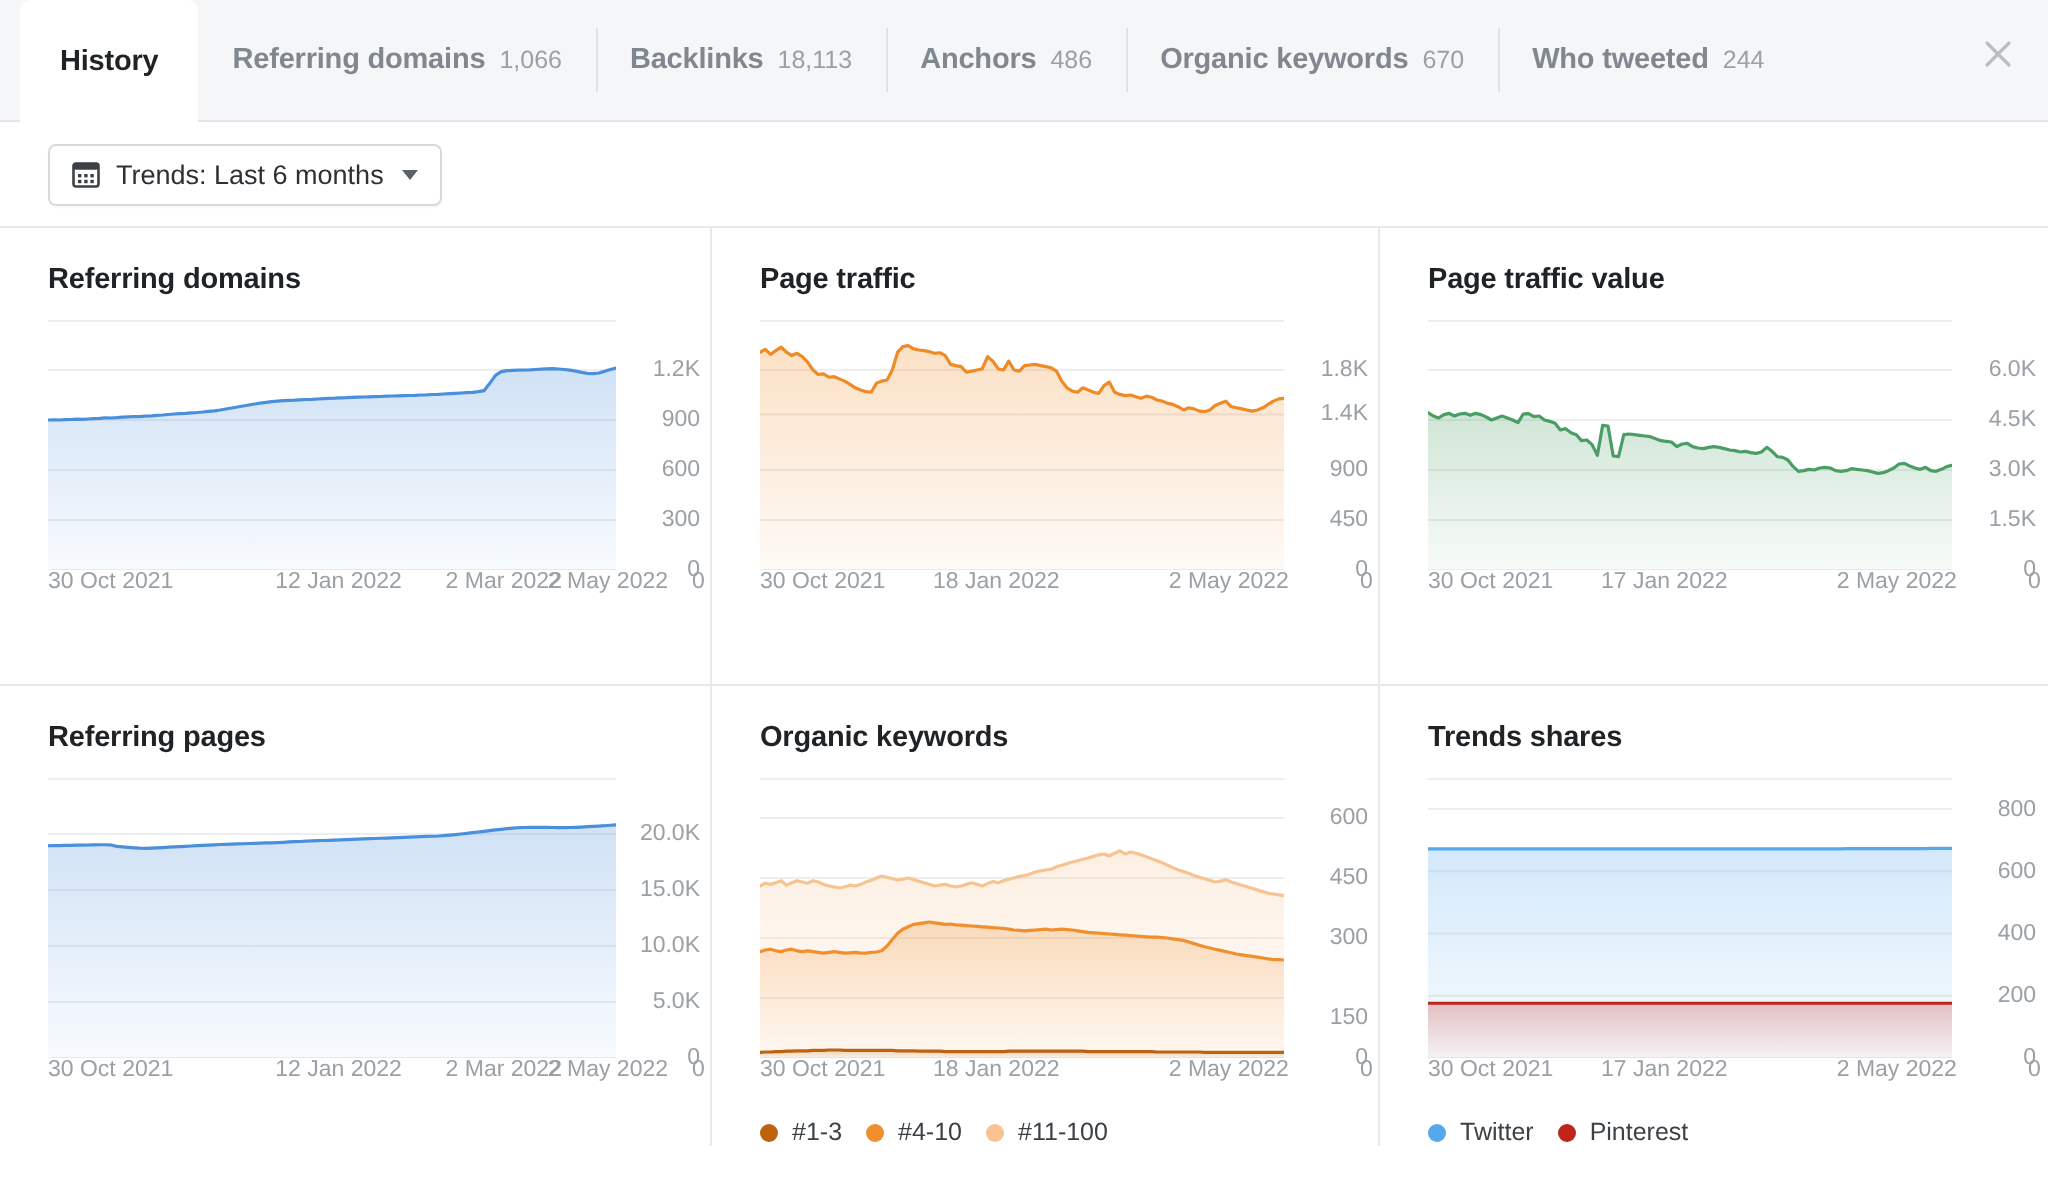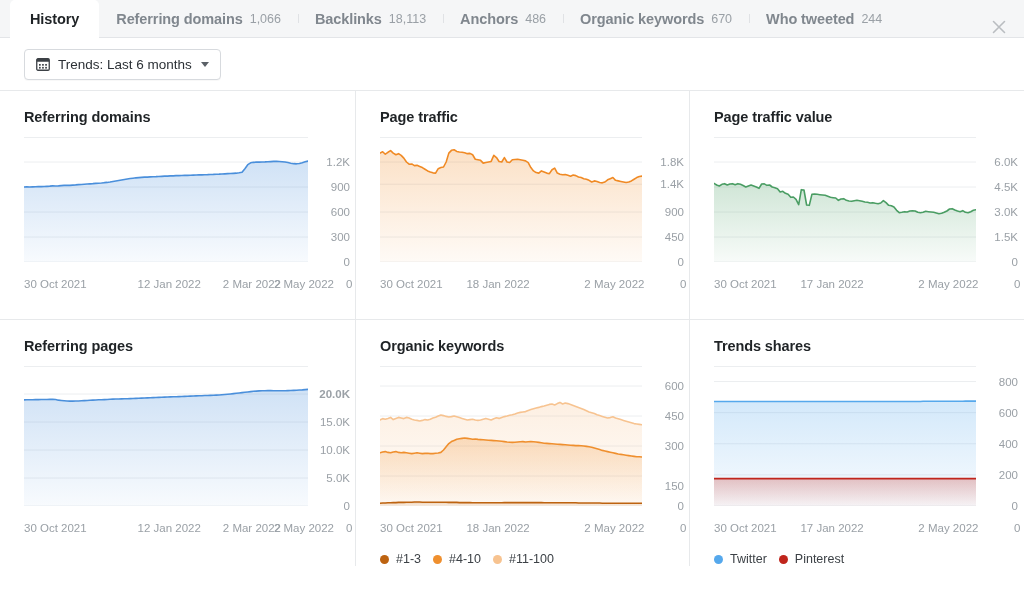--- a/index.html
+++ b/index.html
@@ -13,21 +13,21 @@
   #app {
     position: relative;
     width: 1024px; height: 601px;
     background: #ffffff;
     overflow: hidden;
   }
 
   
   .tabbar {
     position: relative;
-    height: 38px;
+    height: 61px;
     background: #f5f6f7;
     border-bottom: 1px solid #e3e5e8;
     display: flex;
     align-items: stretch;
     padding-left: 10px;
   }
   .tab {
     display: flex;
     align-items: center;
     padding: 0 17px;
@@ -148,21 +148,21 @@
     right: 0;
     font-size: 11.5px;
     color: #9aa0a6;
     transform: translateY(-50%);
     white-space: nowrap;
     text-align: center;
   }
   .xlabels {
     position: relative;
     height: 18px;
-    margin-top: 16px;
+    margin-top: 0;
   }
   .xlab {
     position: absolute;
     top: 0;
     font-size: 11.5px;
     color: #9aa0a6;
     white-space: nowrap;
   }
   .legend {
     display: flex;
@@ -352,21 +352,21 @@
             <defs>
               <linearGradient id="g3_0" x1="0" y1="0" x2="0" y2="1">
                 <stop offset="0%" stop-color="#4a8fdb" stop-opacity="0.26"></stop>
                 <stop offset="100%" stop-color="#4a8fdb" stop-opacity="0.04"></stop>
               </linearGradient>
             </defs>
             <path d="M0.00,33.88 L2.87,33.82 L5.74,33.77 L8.61,33.71 L11.47,33.66 L14.34,33.60 L17.21,33.54 L20.08,33.49 L22.95,33.43 L25.82,33.38 L28.69,33.38 L31.56,33.49 L34.42,34.16 L37.29,34.44 L40.16,34.72 L43.03,34.94 L45.90,35.11 L48.77,35.17 L51.64,35.06 L54.51,34.94 L57.37,34.78 L60.24,34.61 L63.11,34.44 L65.98,34.27 L68.85,34.16 L71.72,33.99 L74.59,33.82 L77.45,33.71 L80.32,33.60 L83.19,33.43 L86.06,33.26 L88.93,33.15 L91.80,33.04 L94.67,32.98 L97.54,32.87 L100.40,32.76 L103.27,32.70 L106.14,32.59 L109.01,32.48 L111.88,32.42 L114.75,32.31 L117.62,32.14 L120.48,31.98 L123.35,31.86 L126.22,31.75 L129.09,31.58 L131.96,31.47 L134.83,31.36 L137.70,31.25 L140.57,31.14 L143.43,31.02 L146.30,30.91 L149.17,30.80 L152.04,30.69 L154.91,30.58 L157.78,30.46 L160.65,30.35 L163.52,30.24 L166.38,30.13 L169.25,30.02 L172.12,29.90 L174.99,29.79 L177.86,29.68 L180.73,29.57 L183.60,29.46 L186.46,29.34 L189.33,29.23 L192.20,29.12 L195.07,29.01 L197.94,28.78 L200.81,28.56 L203.68,28.28 L206.55,28.00 L209.41,27.66 L212.28,27.33 L215.15,26.99 L218.02,26.66 L220.89,26.32 L223.76,25.98 L226.63,25.65 L229.49,25.31 L232.36,25.09 L235.23,24.86 L238.10,24.75 L240.97,24.70 L243.84,24.64 L246.71,24.64 L249.58,24.70 L252.44,24.75 L255.31,24.81 L258.18,24.81 L261.05,24.75 L263.92,24.64 L266.79,24.53 L269.66,24.36 L272.53,24.19 L275.39,24.02 L278.26,23.86 L281.13,23.63 L284.00,23.41 L284,140 L0,140 Z" fill="url(#g3_0)"></path>
             <path d="M0.00,33.88 L2.87,33.82 L5.74,33.77 L8.61,33.71 L11.47,33.66 L14.34,33.60 L17.21,33.54 L20.08,33.49 L22.95,33.43 L25.82,33.38 L28.69,33.38 L31.56,33.49 L34.42,34.16 L37.29,34.44 L40.16,34.72 L43.03,34.94 L45.90,35.11 L48.77,35.17 L51.64,35.06 L54.51,34.94 L57.37,34.78 L60.24,34.61 L63.11,34.44 L65.98,34.27 L68.85,34.16 L71.72,33.99 L74.59,33.82 L77.45,33.71 L80.32,33.60 L83.19,33.43 L86.06,33.26 L88.93,33.15 L91.80,33.04 L94.67,32.98 L97.54,32.87 L100.40,32.76 L103.27,32.70 L106.14,32.59 L109.01,32.48 L111.88,32.42 L114.75,32.31 L117.62,32.14 L120.48,31.98 L123.35,31.86 L126.22,31.75 L129.09,31.58 L131.96,31.47 L134.83,31.36 L137.70,31.25 L140.57,31.14 L143.43,31.02 L146.30,30.91 L149.17,30.80 L152.04,30.69 L154.91,30.58 L157.78,30.46 L160.65,30.35 L163.52,30.24 L166.38,30.13 L169.25,30.02 L172.12,29.90 L174.99,29.79 L177.86,29.68 L180.73,29.57 L183.60,29.46 L186.46,29.34 L189.33,29.23 L192.20,29.12 L195.07,29.01 L197.94,28.78 L200.81,28.56 L203.68,28.28 L206.55,28.00 L209.41,27.66 L212.28,27.33 L215.15,26.99 L218.02,26.66 L220.89,26.32 L223.76,25.98 L226.63,25.65 L229.49,25.31 L232.36,25.09 L235.23,24.86 L238.10,24.75 L240.97,24.70 L243.84,24.64 L246.71,24.64 L249.58,24.70 L252.44,24.75 L255.31,24.81 L258.18,24.81 L261.05,24.75 L263.92,24.64 L266.79,24.53 L269.66,24.36 L272.53,24.19 L275.39,24.02 L278.26,23.86 L281.13,23.63 L284.00,23.41 " fill="none" stroke="#4a8fdb" stroke-width="1.6" stroke-linejoin="round" stroke-linecap="round"></path>
           </svg>
           <div class="ylabels" style="width: 48px;">
-            <div class="ylab" style="top: 28px; font-weight: bold;">20.0K</div>
+            <div class="ylab" style="top: 28px;">20.0K</div>
             <div class="ylab" style="top: 56px;">15.0K</div>
             <div class="ylab" style="top: 84px;">10.0K</div>
             <div class="ylab" style="top: 112px;">5.0K</div>
             <div class="ylab" style="top: 140px;">0</div>
           </div>
         </div>
         <div class="xlabels" style="width: 332px;">
           <div class="xlab" style="left: 0px;">30 Oct 2021</div>
           <div class="xlab" style="left: 113.6px;">12 Jan 2022</div>
           <div class="xlab" style="left: 198.8px;">2 Mar 2022</div>

